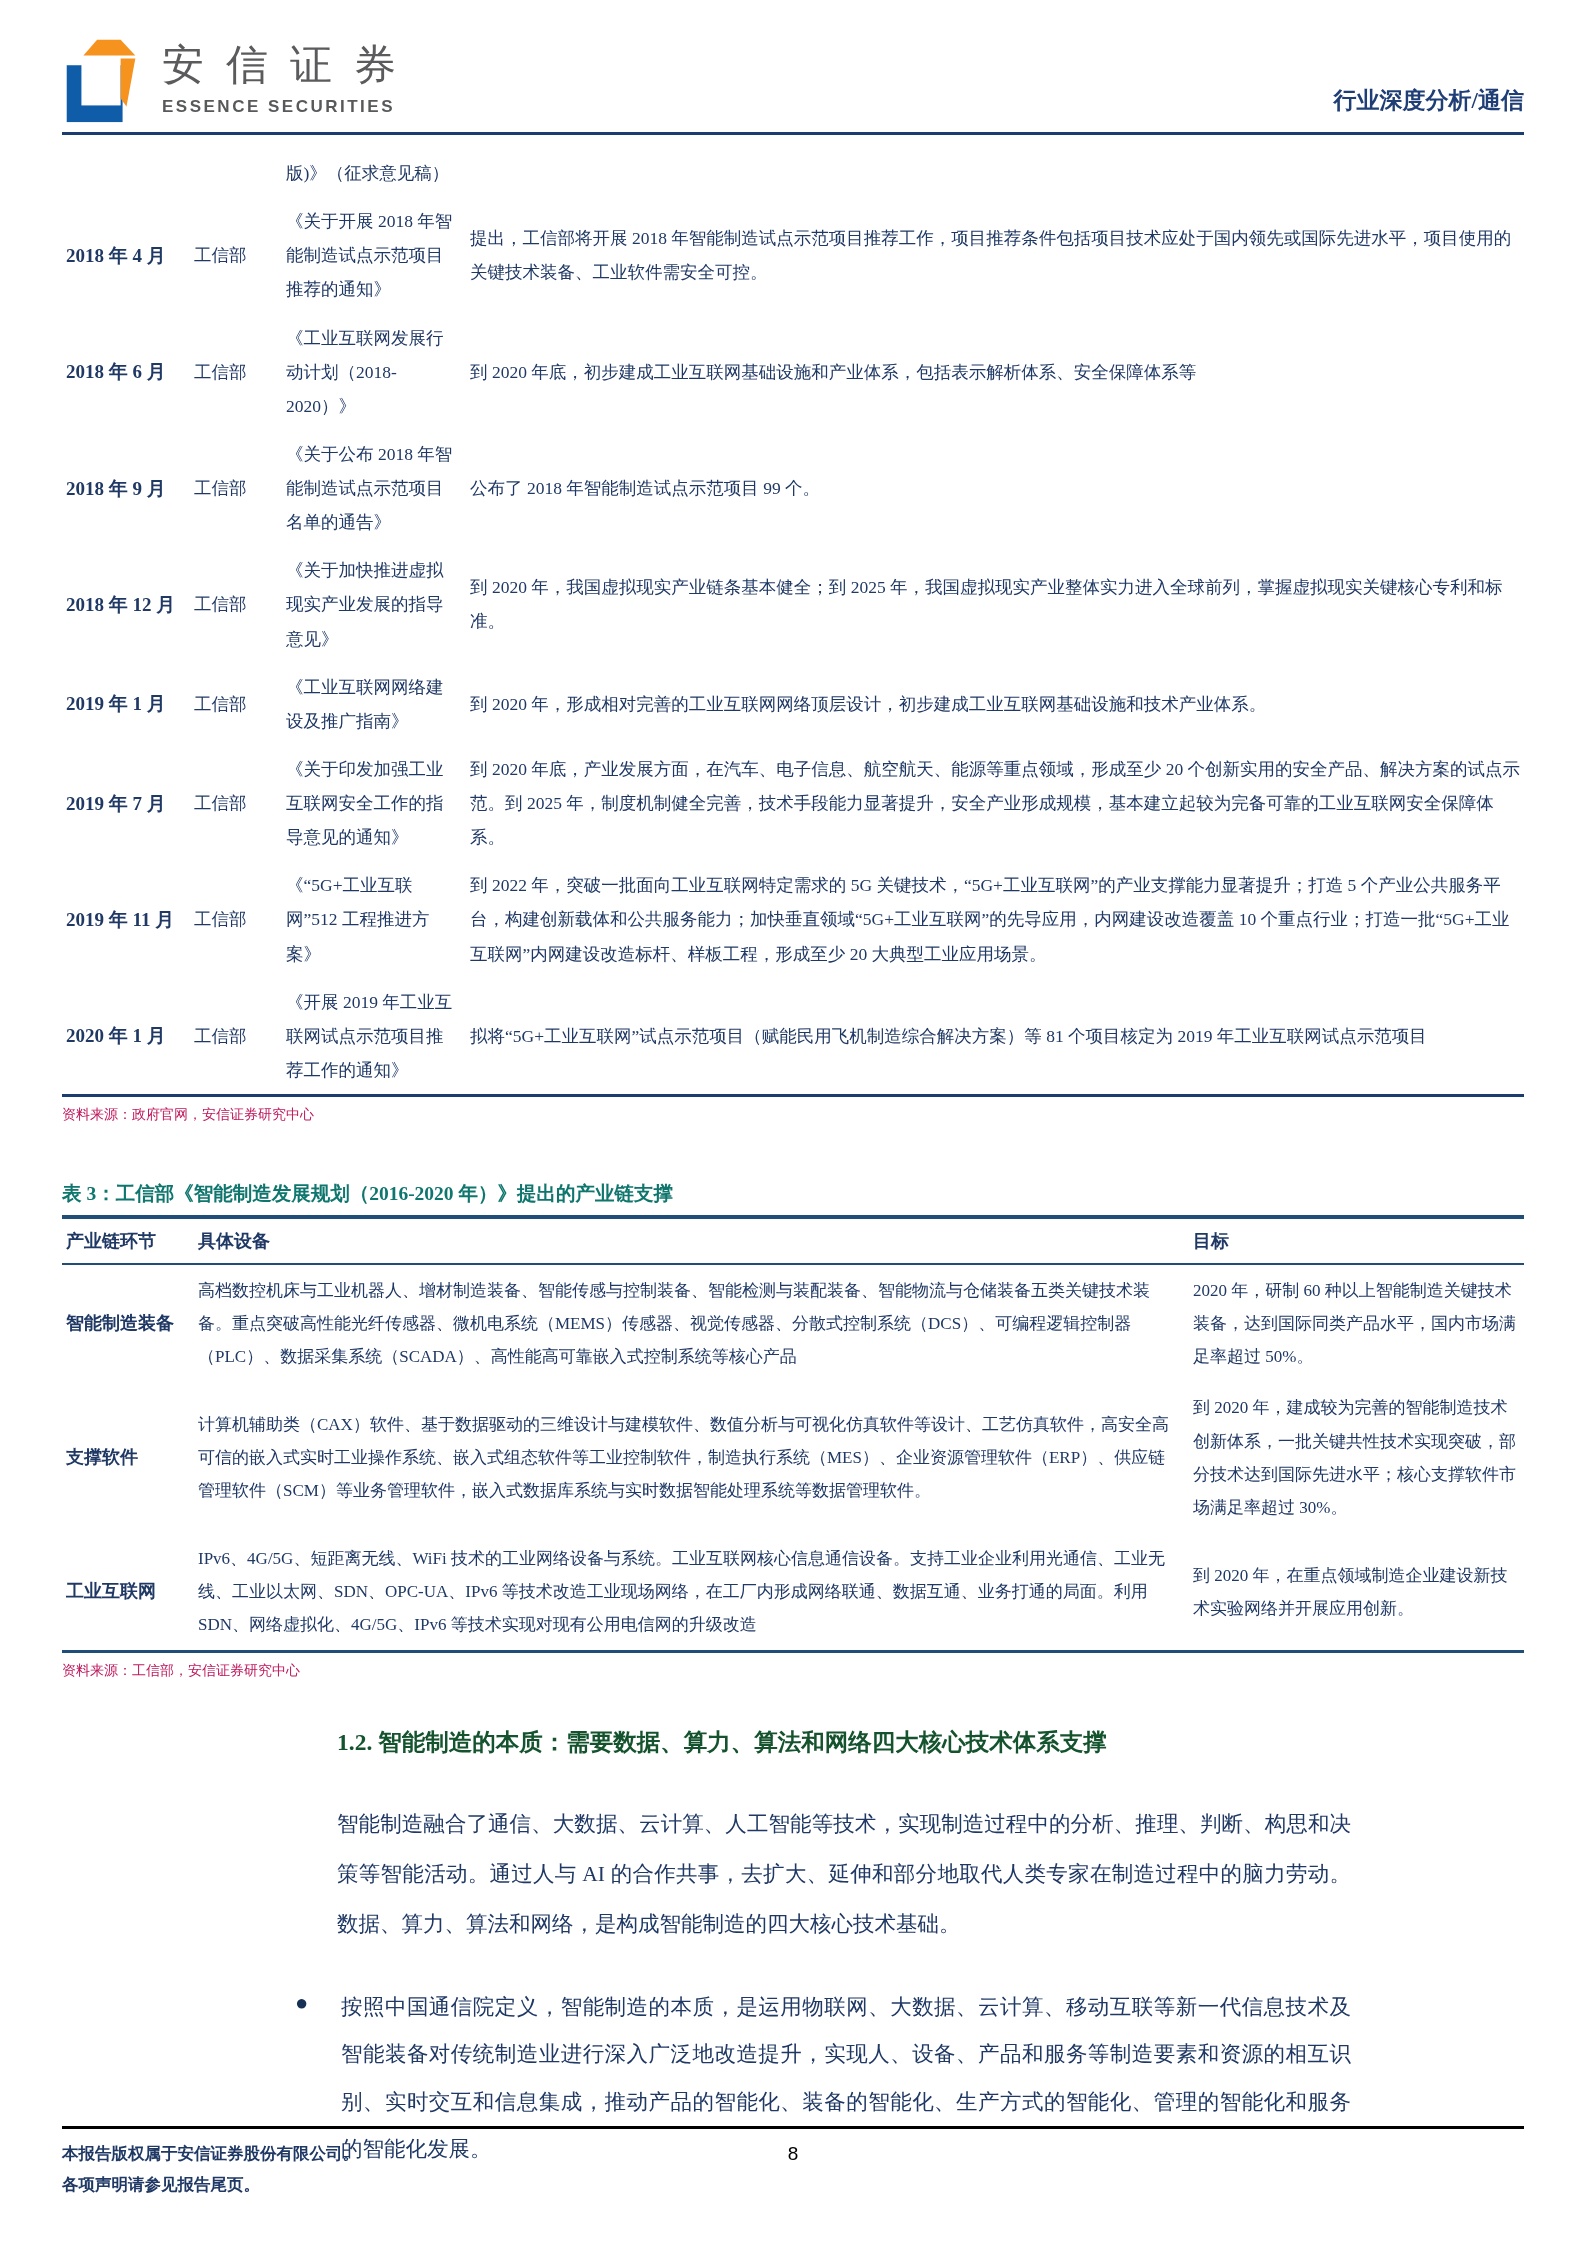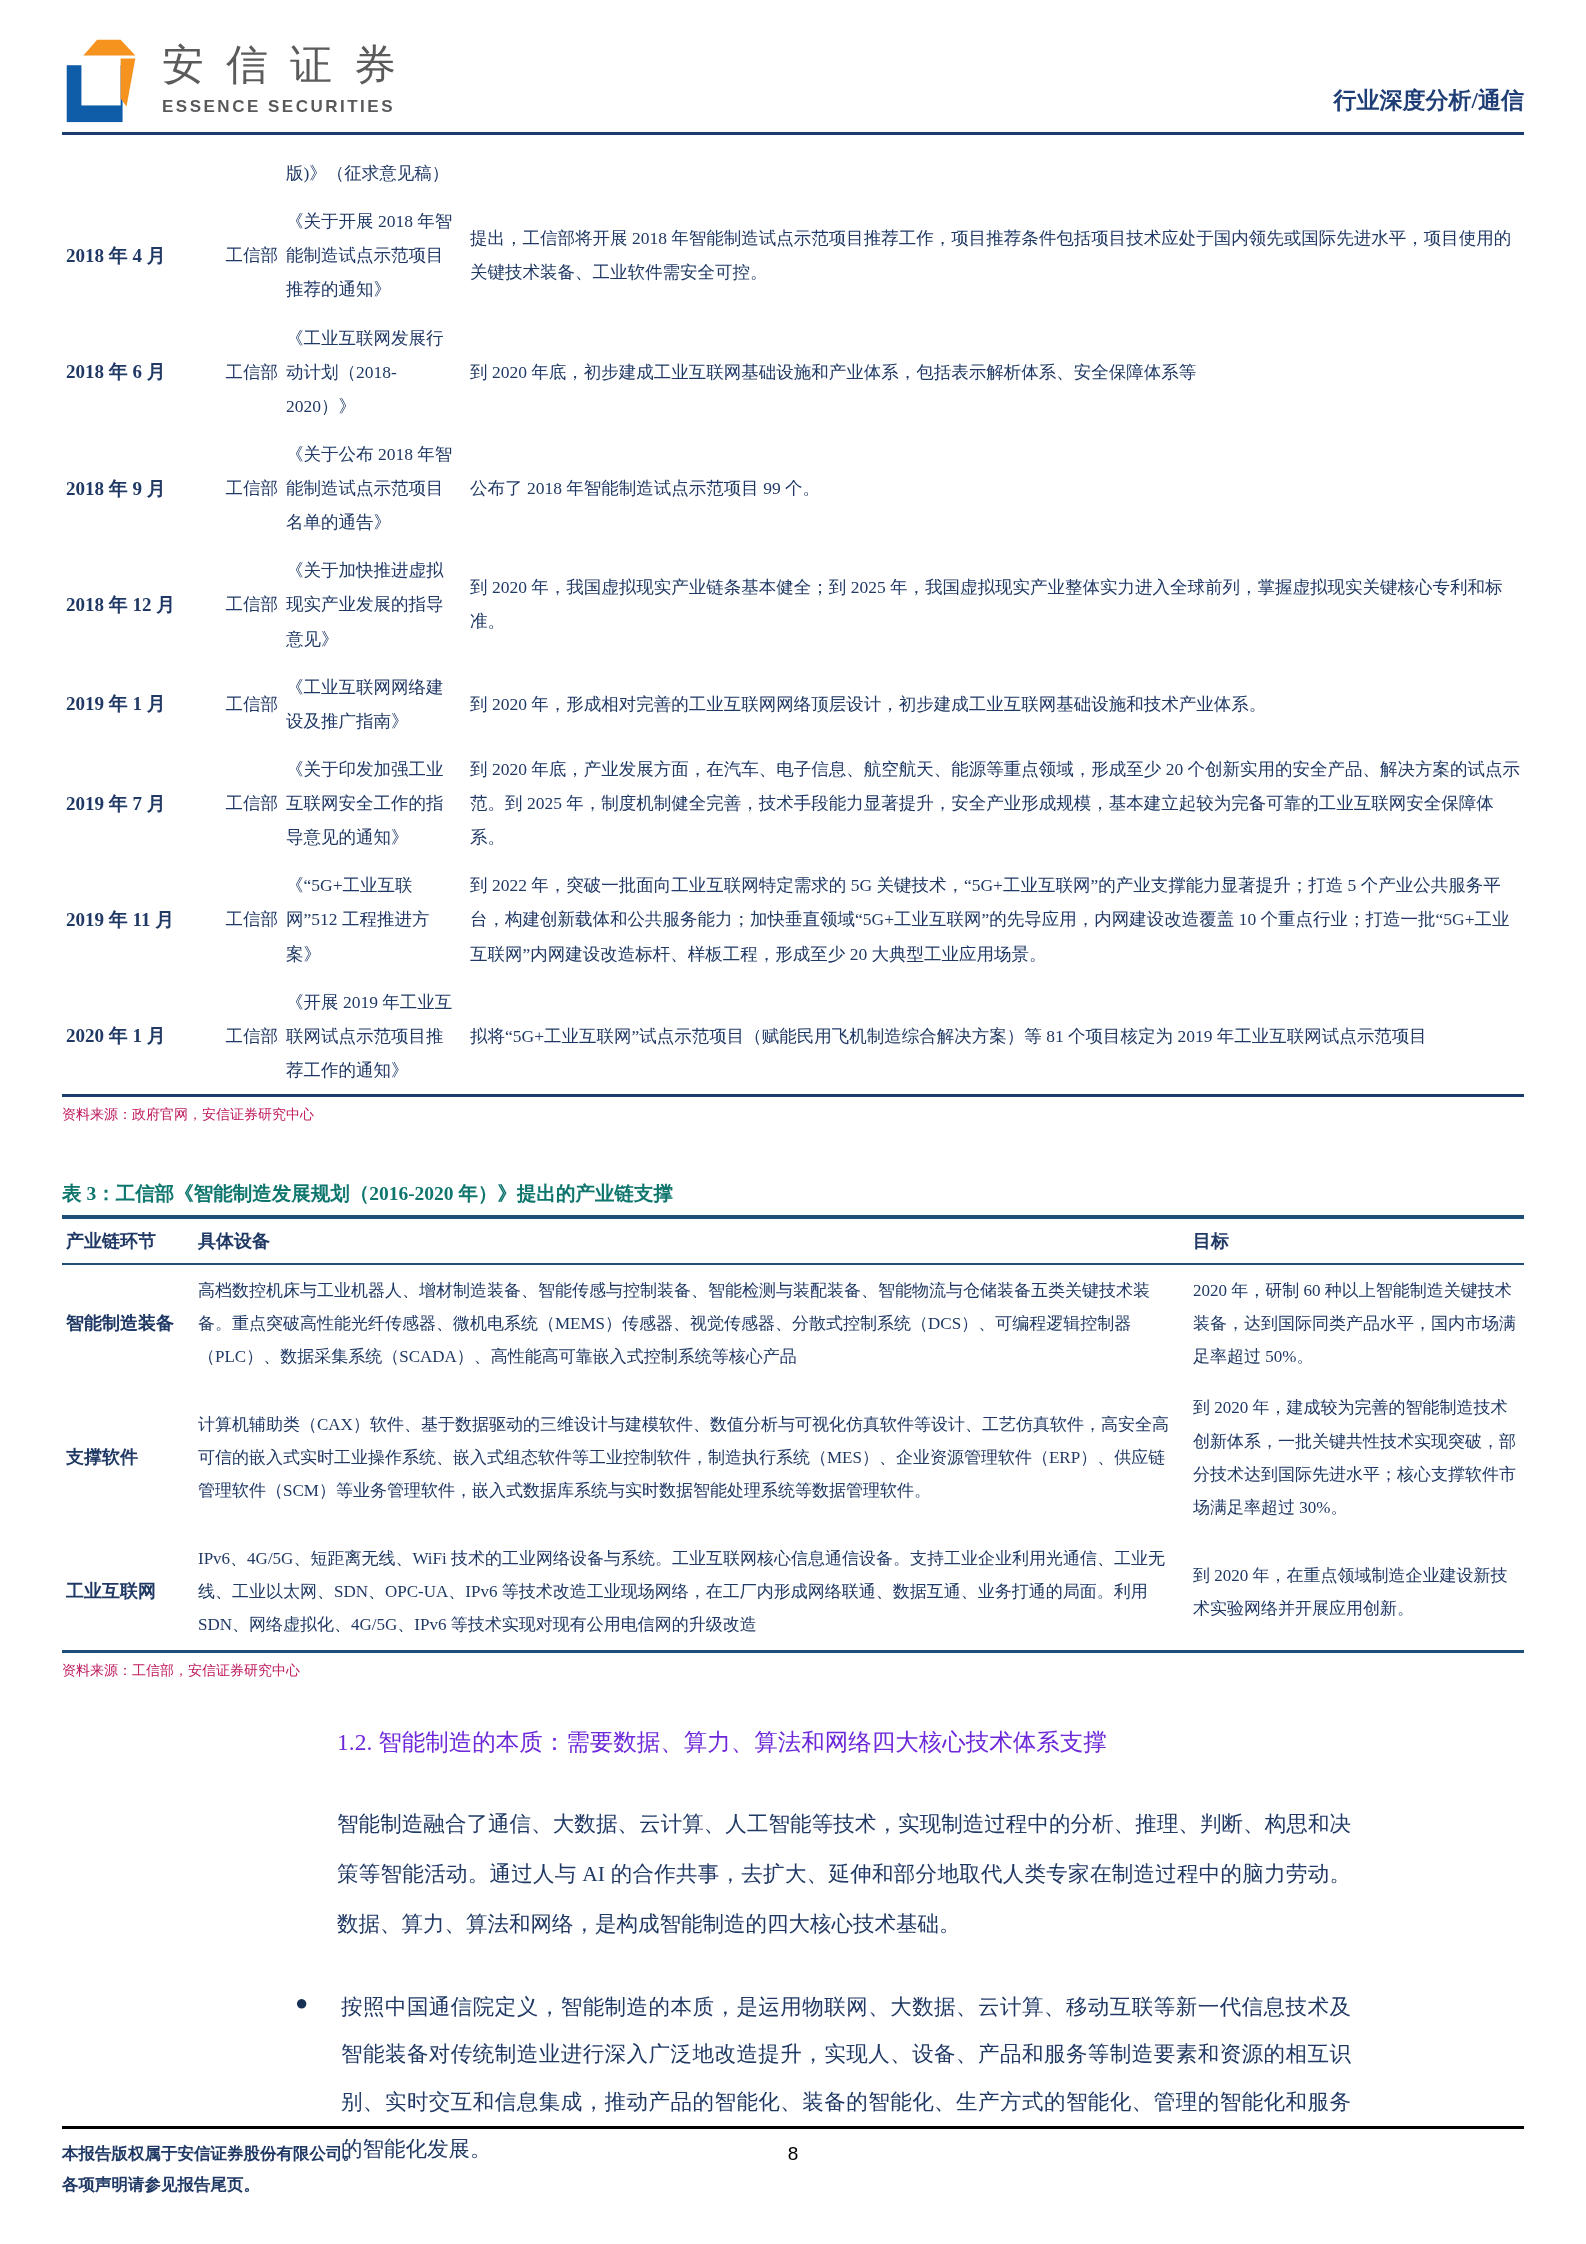--- a/index.html
+++ b/index.html
@@ -19,21 +19,21 @@
                     font-family:"Liberation Sans","DejaVu Sans",sans-serif; white-space:nowrap; }
   .brand-text .en { font-size:17px; color:#58595B; letter-spacing:2.5px; font-weight:700;
                     font-family:"Liberation Sans","DejaVu Sans",sans-serif; margin-top:4px; }
   .hdr-right { font-size:23px; font-weight:700; color:#1F3E75; padding-bottom:10px; }
 
   
   table { border-collapse:collapse; width:100%; }
   .policy-table { margin-top:14px; border-bottom:3px solid #1B3C6E; }
   .policy-table td { vertical-align:middle; padding:7px 4px; font-size:17.5px; line-height:1.95; }
   .policy-table td.pt-date { width:128px; font-weight:700; font-size:19px; white-space:nowrap; }
-  .policy-table td.pt-org  { width:92px;text-align:right; }
+  .policy-table td.pt-org  { width:92px; }
   .policy-table td.pt-title{ width:178px; }
   .policy-table td.pt-desc { padding-left:10px; }
 
   .source-line { font-size:14px; margin-top:9px; color:#be185d; }
 
   
   .t3-block { margin-top:56px; }
   .t3-title { font-weight:700; font-size:19.5px; padding-bottom:8px;
               border-bottom:4px solid #1F4E79; color:#0f766e; }
   .t3 { border-bottom:3px solid #1F4E79; }
@@ -42,21 +42,21 @@
   .t3 td { font-size:17px; line-height:1.95; padding:9px 4px; vertical-align:middle; }
   .t3 .c-seg    { width:132px; }
   .t3 td.c-seg  { font-weight:700; font-size:18px; }
   .t3 .c-target { width:335px; }
   .t3 td.c-equip{ padding-right:18px; }
 
   
   .content { margin:46px 0 0 275px; width:1014px; }
   .para { font-size:21.5px; line-height:2.32; text-align:justify; }
   .para.indent { text-indent:2em; }
-  .sec-heading { font-size:23.5px; font-weight:400; margin:37px 0 42px; color:#6d28d9; }
+  .sec-heading { font-size:23.5px; font-weight:700; margin:37px 0 42px; color:#14532d; }
   .bullet { position:relative; margin-top:34px; padding-left:4px; }
   .bullet .dot { position:absolute; left:-42px; top:6px; font-size:22px; color:#173056; }
   .bullet .b-text { font-size:21.5px; line-height:2.2; text-align:justify; display:block; }
 
   
   .footer { position:absolute; top:2126px; left:62px; right:62px;
             border-top:3px solid #000; padding-top:10px; }
   .footer .f-left { font-size:16.5px; font-weight:700; line-height:1.85; color:#1F3864; }
   .footer .f-page { position:absolute; left:50%; transform:translateX(-50%); top:14px;
                     color:#000; font-size:19px;

